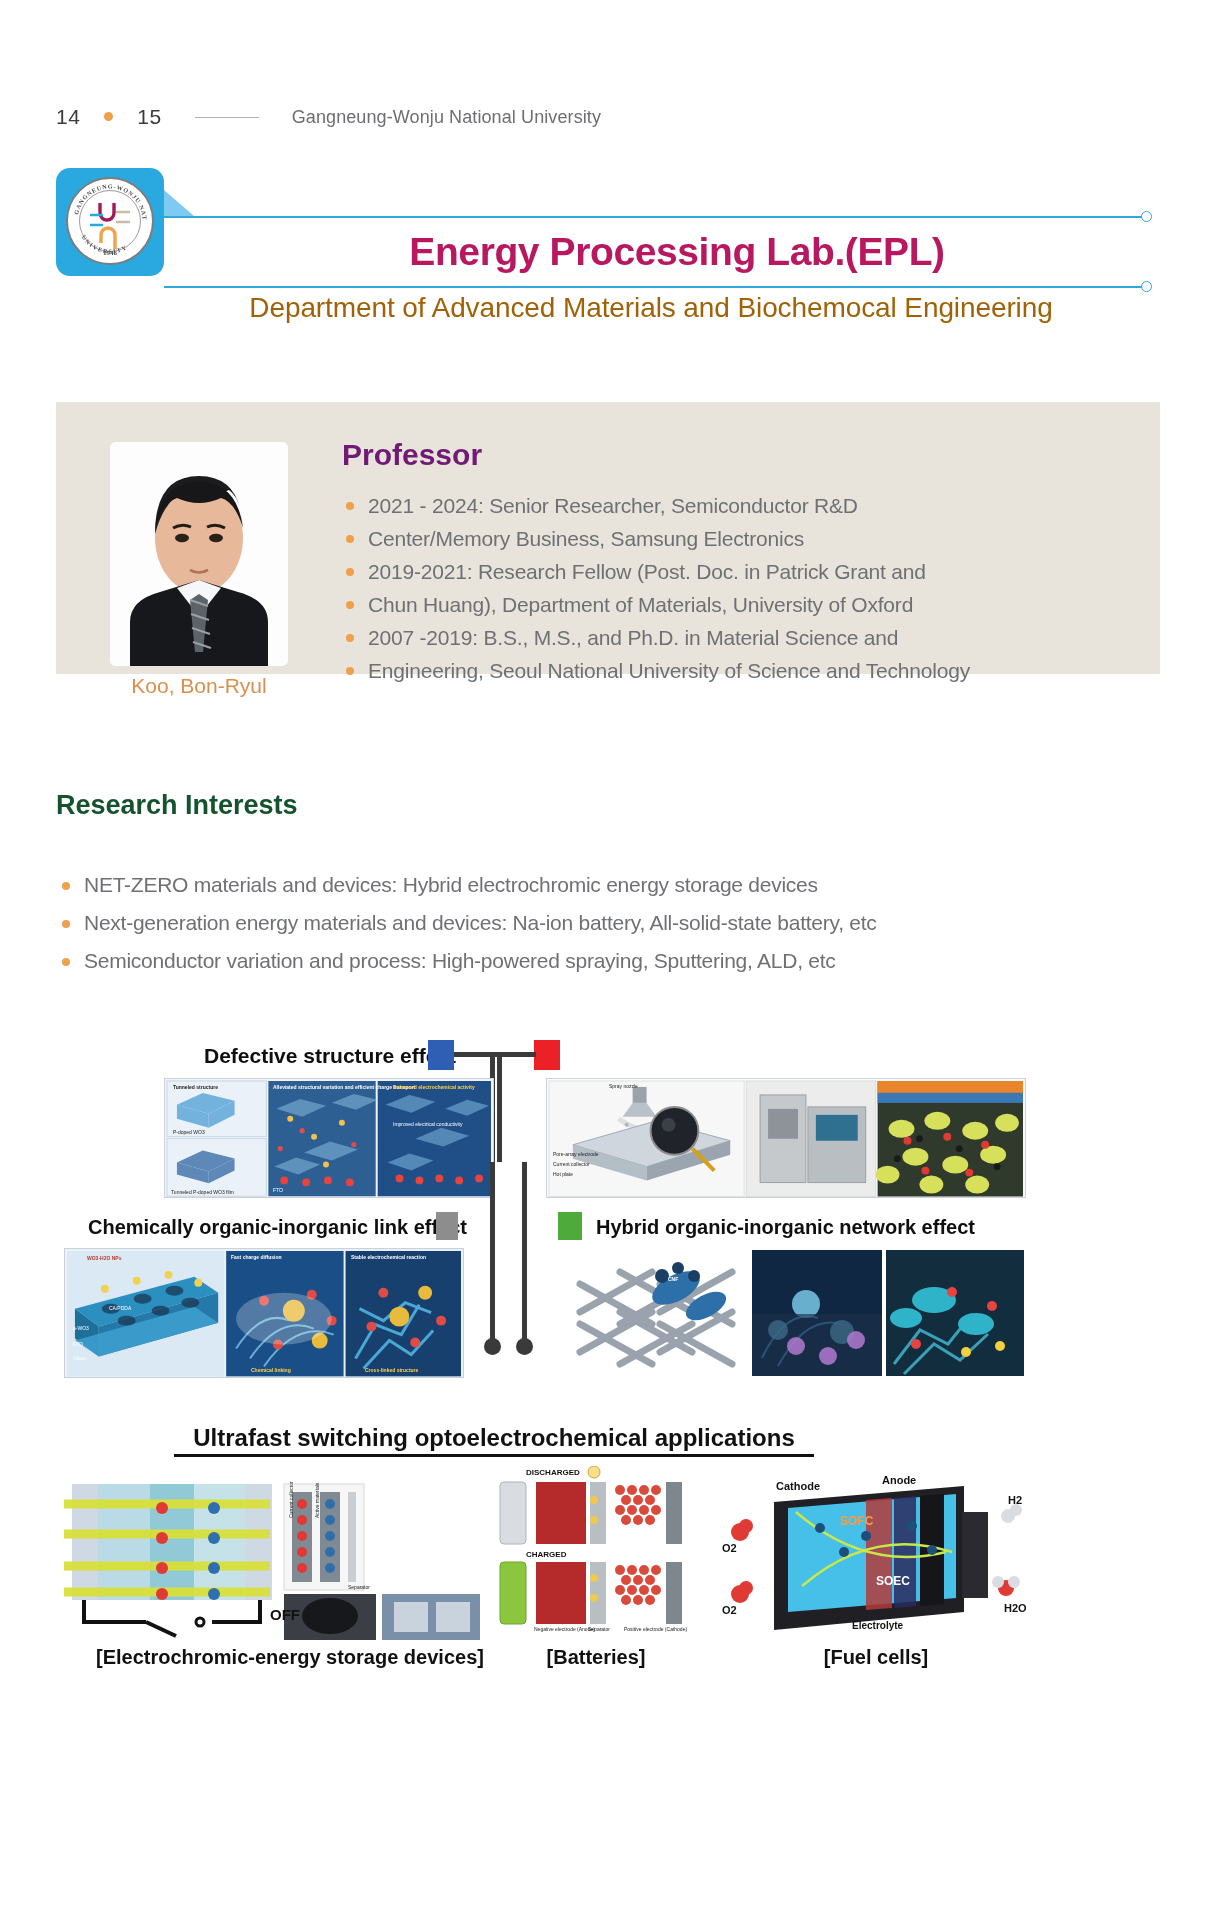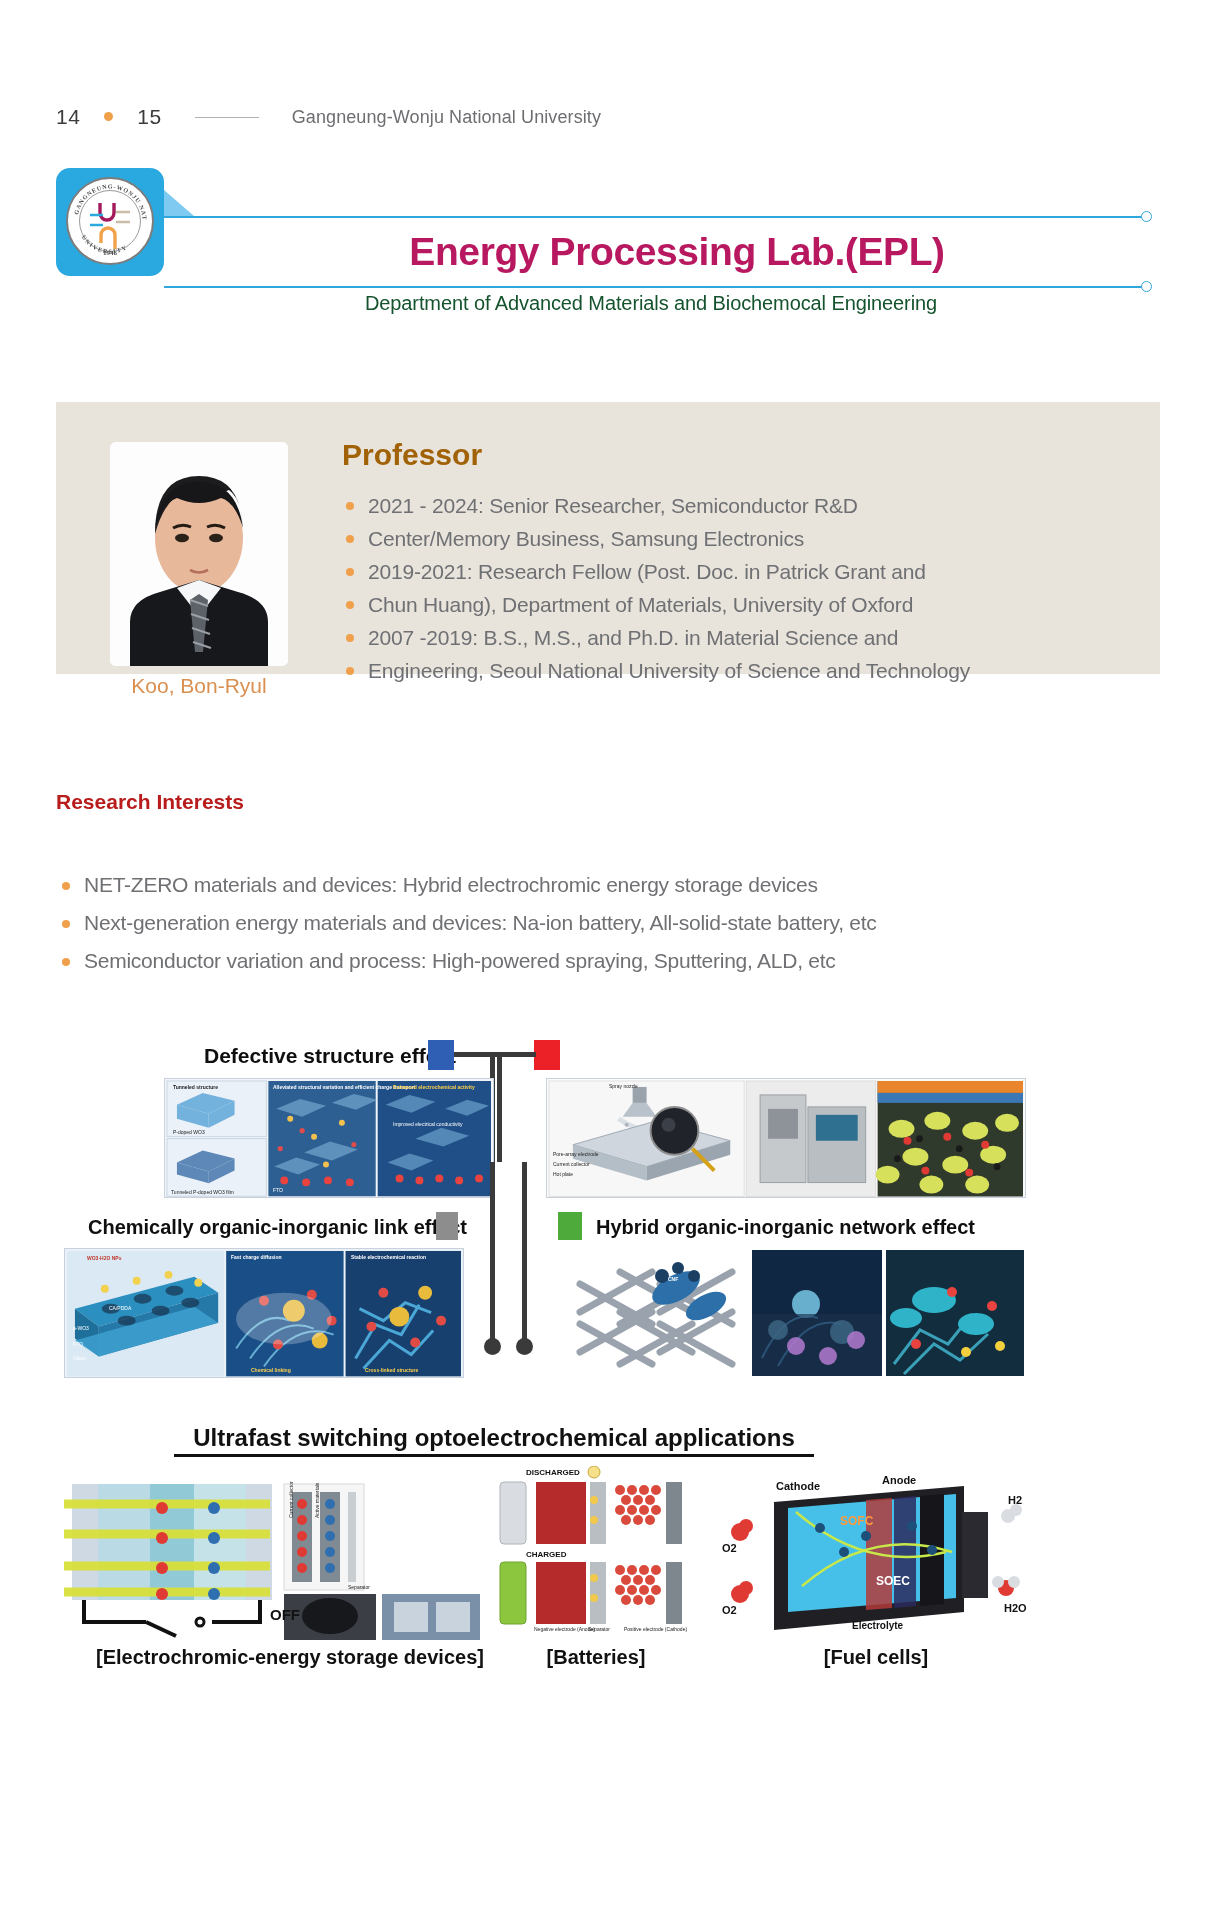--- a/index.html
+++ b/index.html
@@ -64,56 +64,56 @@
 
   .lab-title {
     position: absolute; left: 164px; right: 70px; top: 55px; height: 58px;
     display: flex; align-items: center; justify-content: center;
     color: #b8185f; font-size: 39px; font-weight: bold; letter-spacing: -.4px;
     font-family: "Liberation Sans", sans-serif;
     padding-left: 44px;
   }
   .lab-dept {
     position: absolute; left: 164px; right: 78px; top: 124px;
-    text-align: center; color: #14532d; font-size: 20px; letter-spacing: -.1px;
+    text-align: center; color: #a16207; font-size: 28px; letter-spacing: -.1px;
   }
 
   
   .prof-panel {
     position: absolute; left: 56px; top: 402px; width: 1104px; height: 272px;
     background: #e8e4dc;
   }
   .prof-photo {
     position: absolute; left: 54px; top: 40px; width: 178px; height: 224px;
     border-radius: 6px; overflow: hidden; background: #fff;
   }
   .photo-art { position: absolute; inset: 0; }
   .prof-name {
     position: absolute; left: 54px; top: 272px; width: 178px;
     text-align: center; color: #d98f4f; font-size: 21px;
   }
   .prof-head {
     position: absolute; left: 286px; top: 36px;
-    color: #a16207; font-size: 30px; font-weight: bold;
+    color: #701a75; font-size: 30px; font-weight: bold;
   }
   .prof-list { position: absolute; left: 286px; top: 87px; right: 40px; }
   .prof-list li {
     list-style: none; position: relative; padding-left: 26px;
     color: #6f7073; font-size: 21px; line-height: 33px; letter-spacing: -.2px;
     white-space: nowrap;
   }
   .prof-list li::before {
     content: ""; position: absolute; left: 4px; top: 13px;
     width: 8px; height: 8px; border-radius: 50%; background: #f0a04b;
   }
 
   
   .ri-head {
     position: absolute; left: 56px; top: 790px;
-    color: #b91c1c; font-size: 21px; font-weight: bold;
+    color: #14532d; font-size: 27px; font-weight: bold;
   }
   .ri-list { position: absolute; left: 60px; top: 842px; right: 40px; margin-top: 24px; }
   .ri-list li {
     list-style: none; position: relative; padding-left: 24px;
     color: #6f7073; font-size: 21px; line-height: 38px; letter-spacing: -.25px;
     white-space: nowrap;
   }
   .ri-list li::before {
     content: ""; position: absolute; left: 2px; top: 16px;
     width: 8px; height: 8px; border-radius: 50%; background: #f0a04b;

